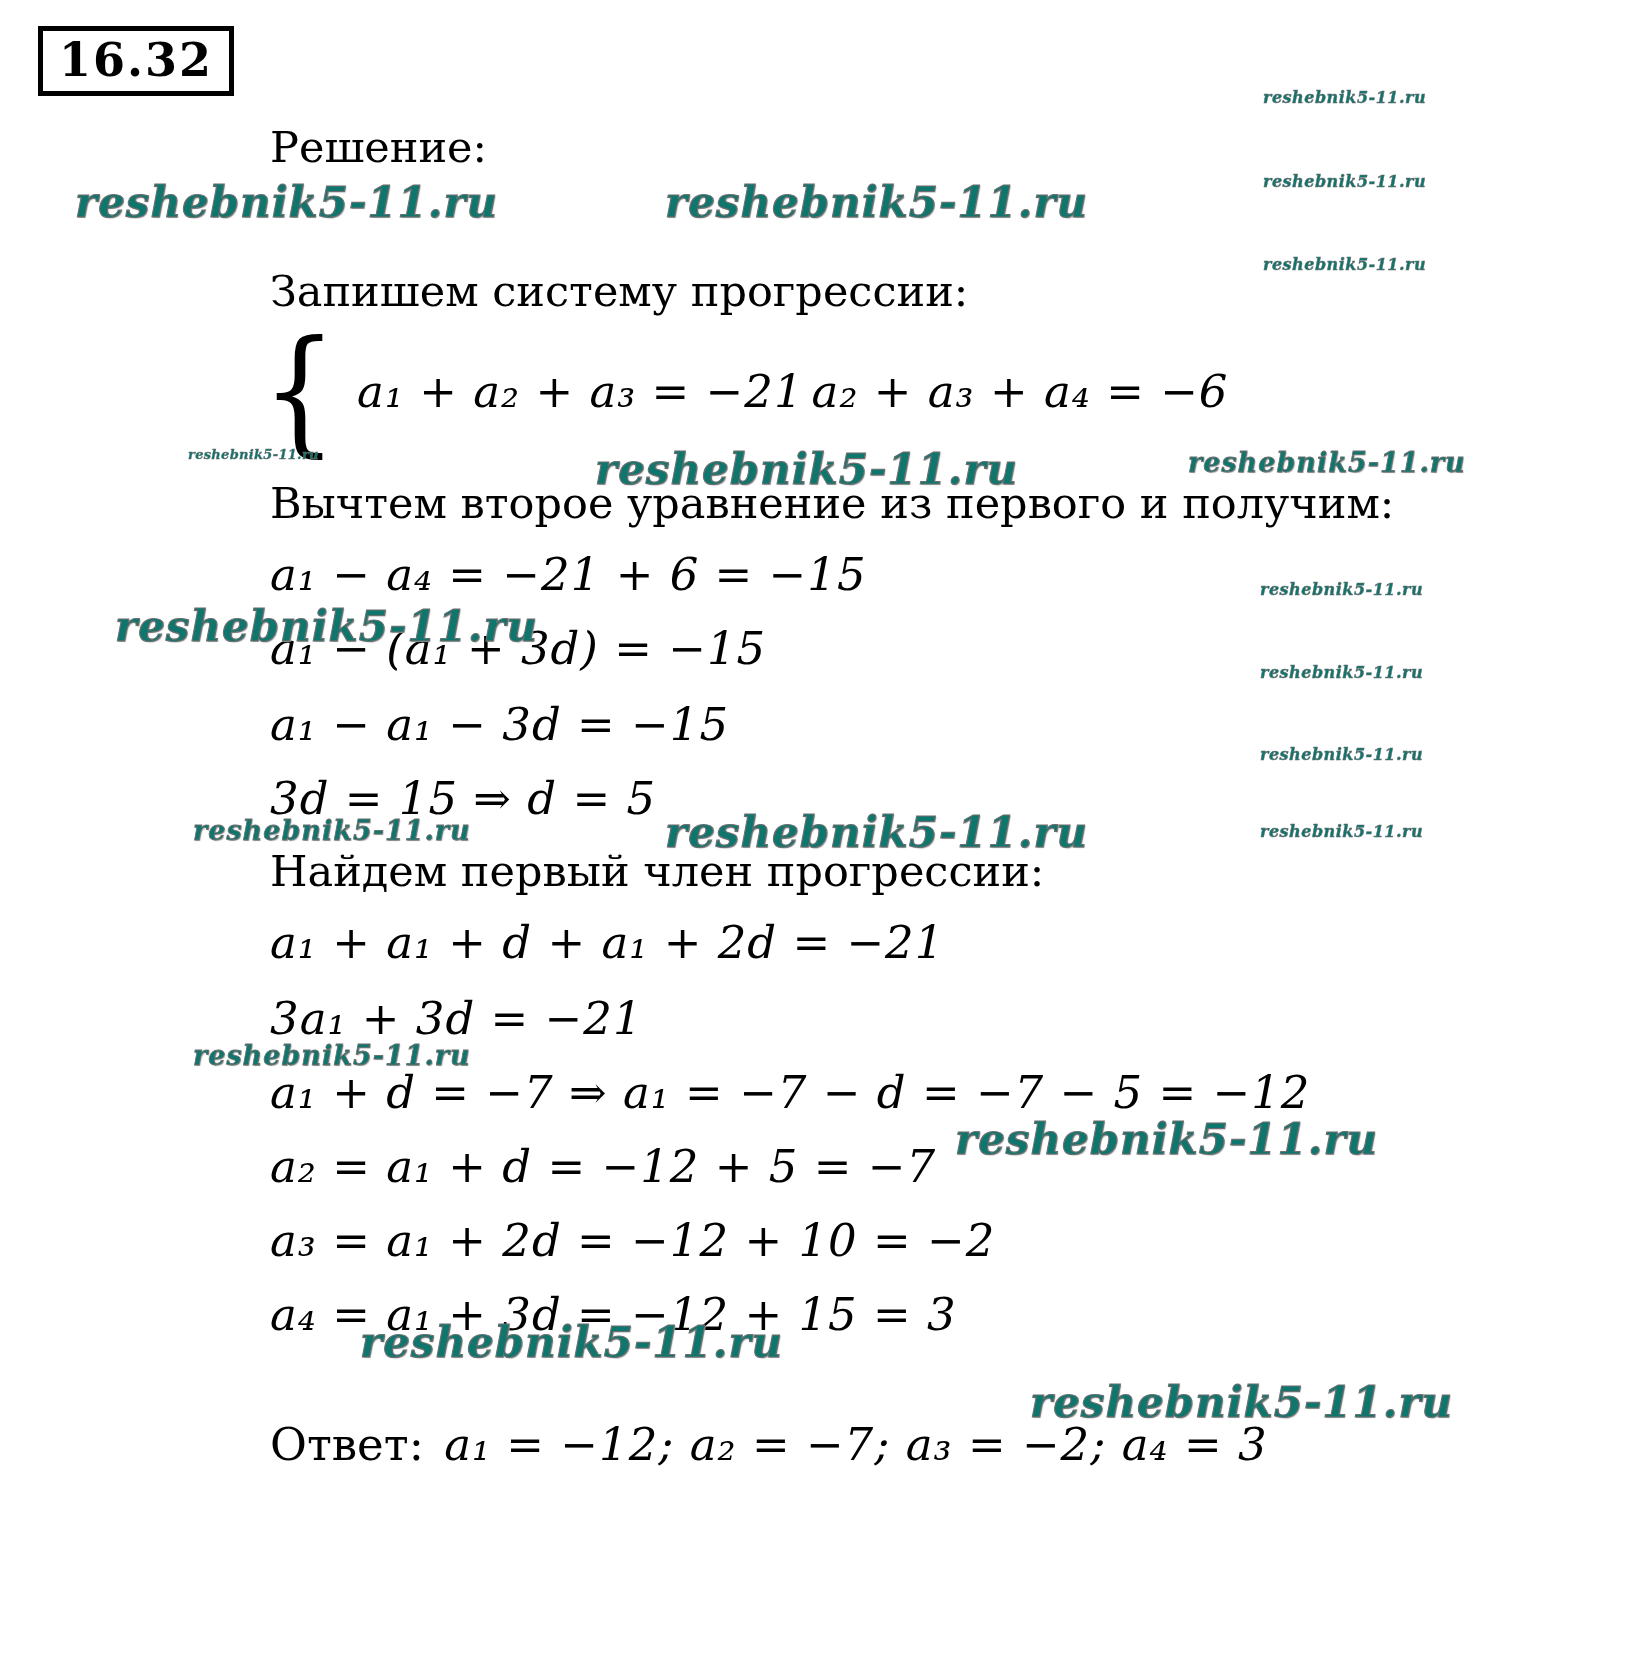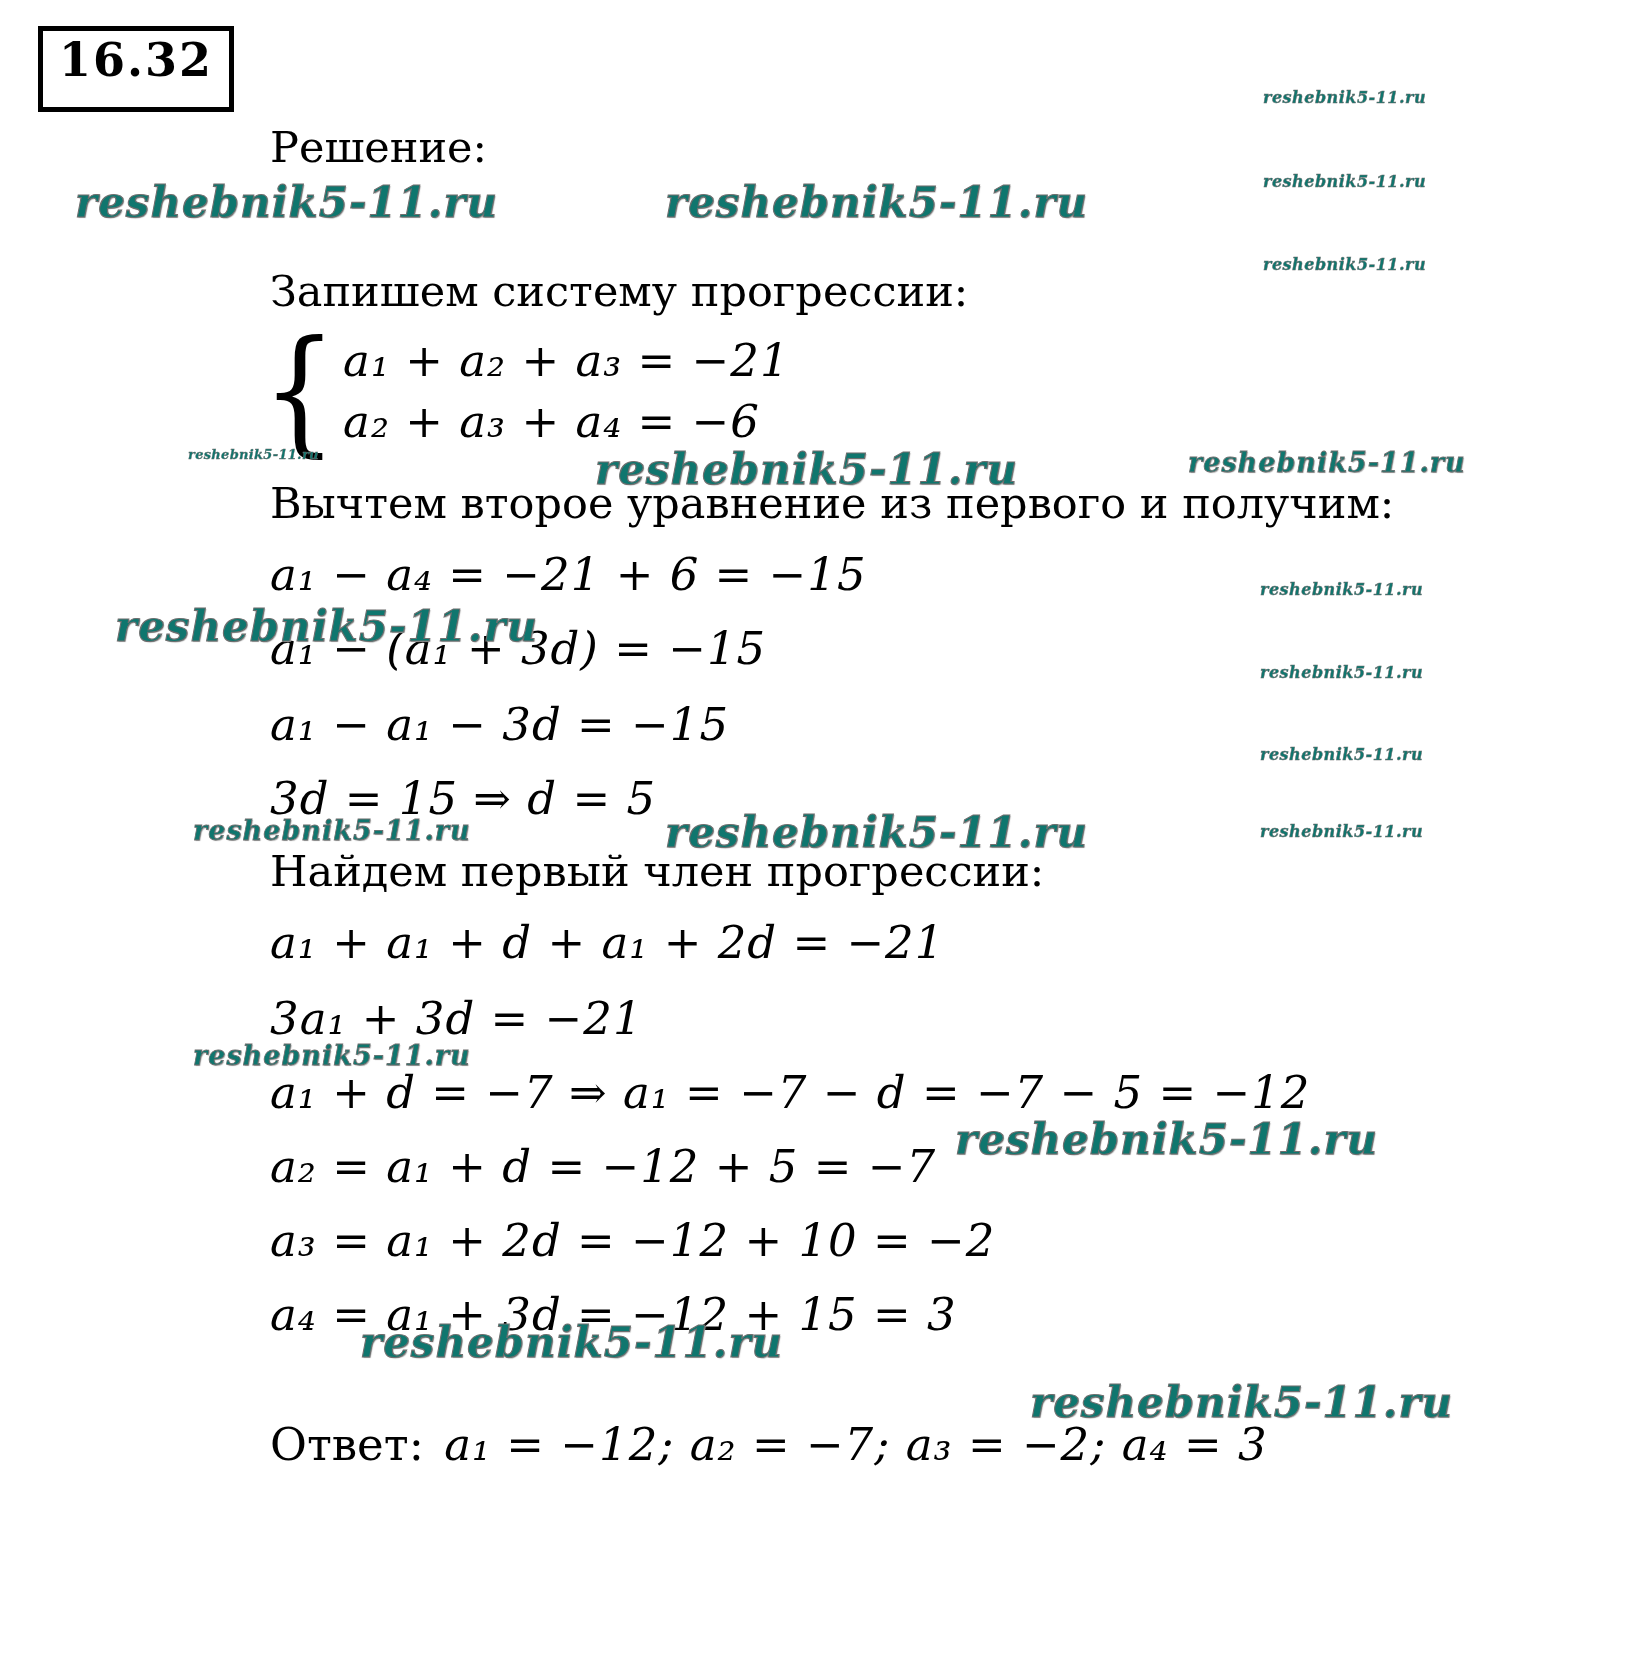--- a/index.html
+++ b/index.html
@@ -9,21 +9,21 @@
     height:1663px;
     background:#ffffff;
     font-family:"DejaVu Serif", serif;
     color:#000;
     overflow:hidden;
   }
   .problem-box {
     position:absolute;
     left:38px; top:26px;
     border:5px solid #000;
-    padding:2px 16px 20px 16px;
+    padding:2px 16px 4px 16px;
     font-size:46px;
     font-weight:bold;
     letter-spacing:2px;
   }
   .text-line {
     position:absolute;
     left:270px;
     font-size:43px;
     white-space:nowrap;
     text-align:center;
@@ -43,21 +43,21 @@
     display:flex;
     align-items:center;
   }
   .system .brace {
     font-size:118px;
     font-style:normal;
     line-height:1;
     transform:scaleY(1.15);
     margin-right:6px;
   }
-  .system .sys-eqs { display:flex; flex-direction:column; gap:8px; }
+  .system .sys-eqs { display:flex; flex-direction:row; gap:8px;margin-left:14px; }
   .system .sys-eq {
     font-size:45px;
     font-style:italic;
     white-space:nowrap;
     letter-spacing:1px;
   }
   .answer-line {
     position:absolute;
     left:270px; top:1418px;
     font-size:45px;

